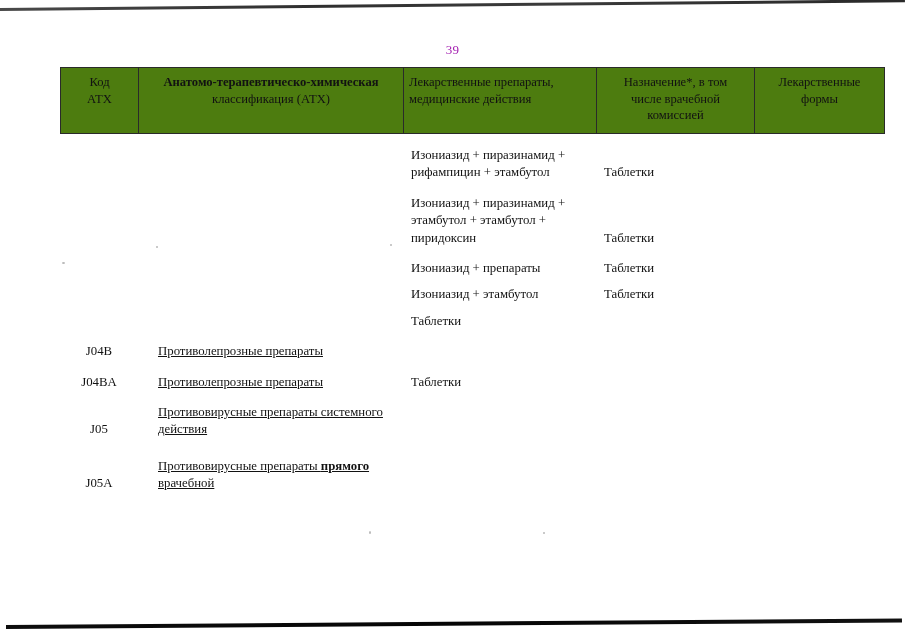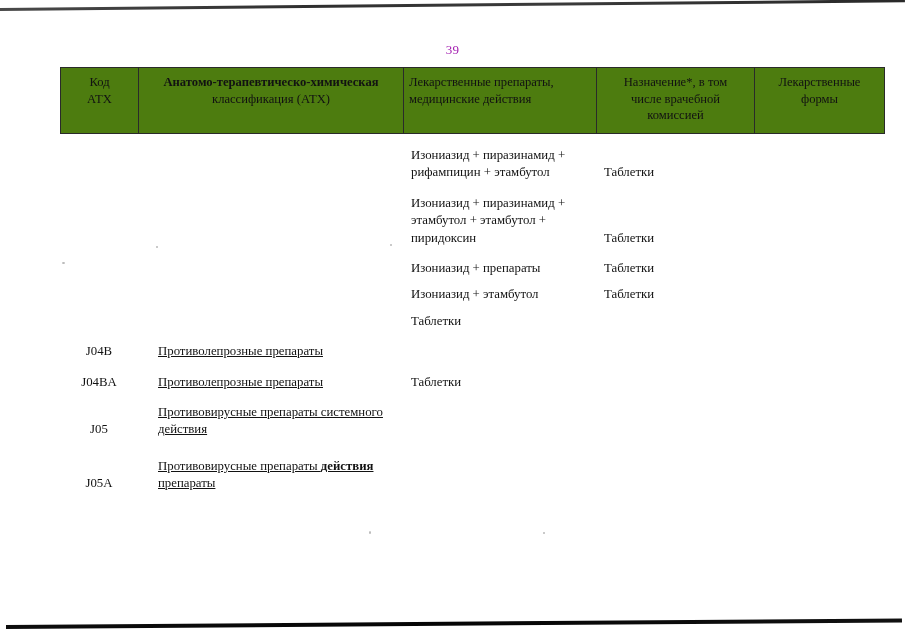--- a/index.html
+++ b/index.html
@@ -236,20 +236,20 @@
       <div class="td col-class" style="width:250px;">Противовирусные препараты системного действия</div>
       <div class="td col-drug"></div>
       <div class="td col-form"></div>
       <div class="td col-assign"></div>
     </div>
 
     <div class="spacer-3"></div>
 
     <div class="body-row">
       <div class="td col-code">J05A</div>
-      <div class="td col-class" style="width:265px;"><span>Противовирусные препараты </span><span class="bold-seg">действия</span><span> препараты</span></div>
+      <div class="td col-class" style="width:265px;"><span>Противовирусные препараты </span><span class="bold-seg">прямого</span><span> врачебной</span></div>
       <div class="td col-drug"></div>
       <div class="td col-form"></div>
       <div class="td col-assign"></div>
     </div>
 
   </div>
 </div>
 
 </body></html>

